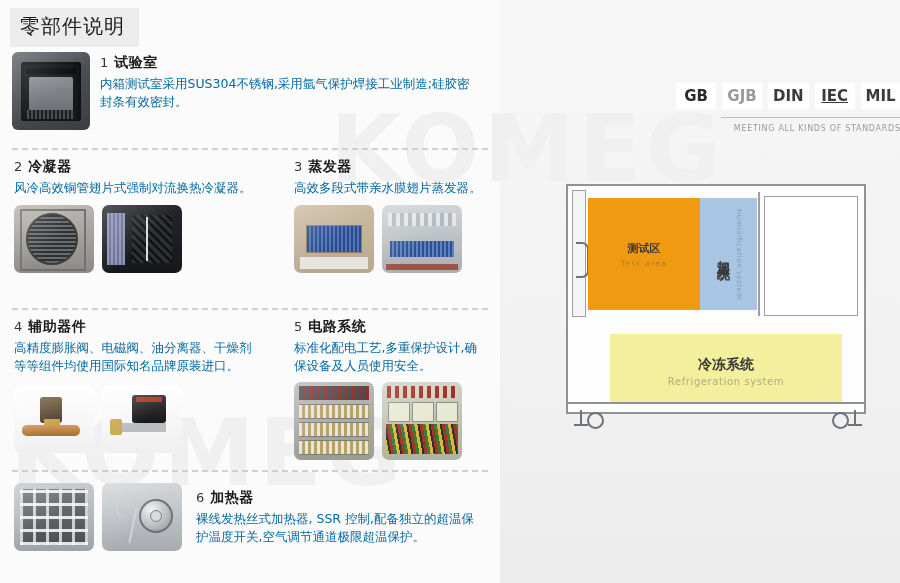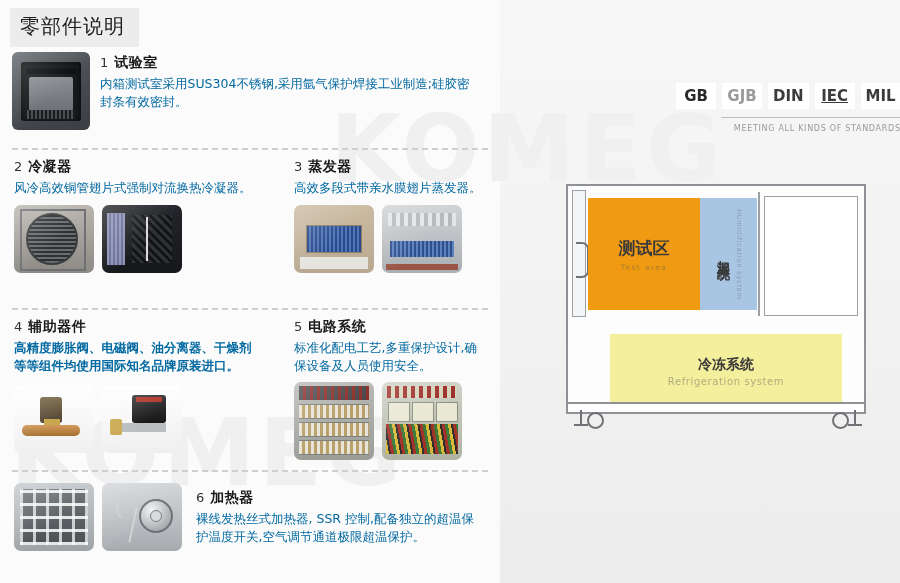--- a/index.html
+++ b/index.html
@@ -225,21 +225,21 @@
   .zone-refrig{
     left:42px;top:148px;width:232px;height:74px;
     background:#f3ef9c;
   }
   .zone-label-cn{
     font-family:"DejaVu Sans",sans-serif;font-weight:bold;color:#3a3a3a;
   }
   .zone-label-en{
     font-family:"DejaVu Sans",sans-serif;color:rgba(90,90,90,.45);
   }
-  .zone-test .zone-label-cn{font-size:17px;}
+  .zone-test .zone-label-cn{font-size:11px;}
   .zone-test .zone-label-en{font-size:7.5px;letter-spacing:1.4px;margin-top:3px;}
   .zone-refrig .zone-label-cn{font-size:14px;}
   .zone-refrig .zone-label-en{font-size:10px;letter-spacing:.6px;margin-top:2px;}
   .zone-center{
     position:absolute;inset:0;display:flex;flex-direction:column;
     align-items:center;justify-content:center;
   }
   .vert{
     position:absolute;inset:0;display:flex;align-items:center;justify-content:center;
     gap:3px;
@@ -358,21 +358,21 @@
     </div>
   </div>
 
   <div class="dash" style="top:308px;"></div>
 
   <div class="sec" style="left:14px;top:318px;width:260px;">
     <div class="sec-head">
       <span class="num">4</span>
       <span class="sec-title">辅助器件</span>
     </div>
-    <div class="sec-desc" style="width:245px;font-weight:bold;">高精度膨胀阀、电磁阀、油分离器、干燥剂等等组件均使用国际知名品牌原装进口。</div>
+    <div class="sec-desc" style="width:245px;">高精度膨胀阀、电磁阀、油分离器、干燥剂等等组件均使用国际知名品牌原装进口。</div>
     <div style="display:flex;gap:8px;margin-top:10px;">
       <div class="thumb t-valveA">
         <div class="body"></div>
           <div class="nut"></div>
           <div class="tube"></div>
           <div class="sheen"></div>
       </div>
       <div class="thumb t-valveB">
         <div class="coil2"></div>
           <div class="red"></div>

